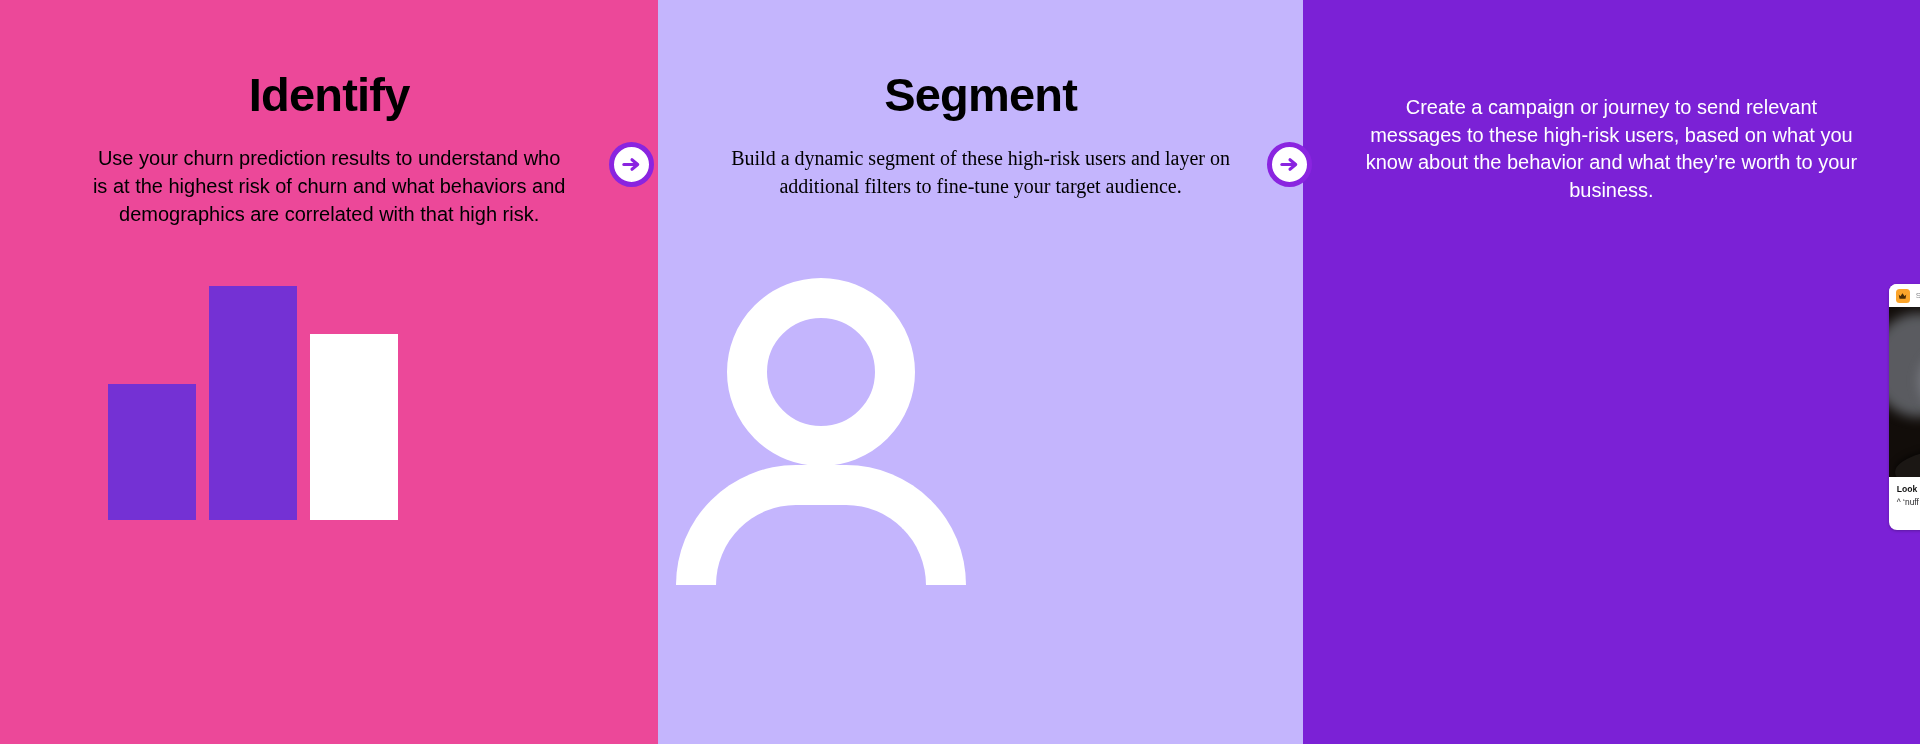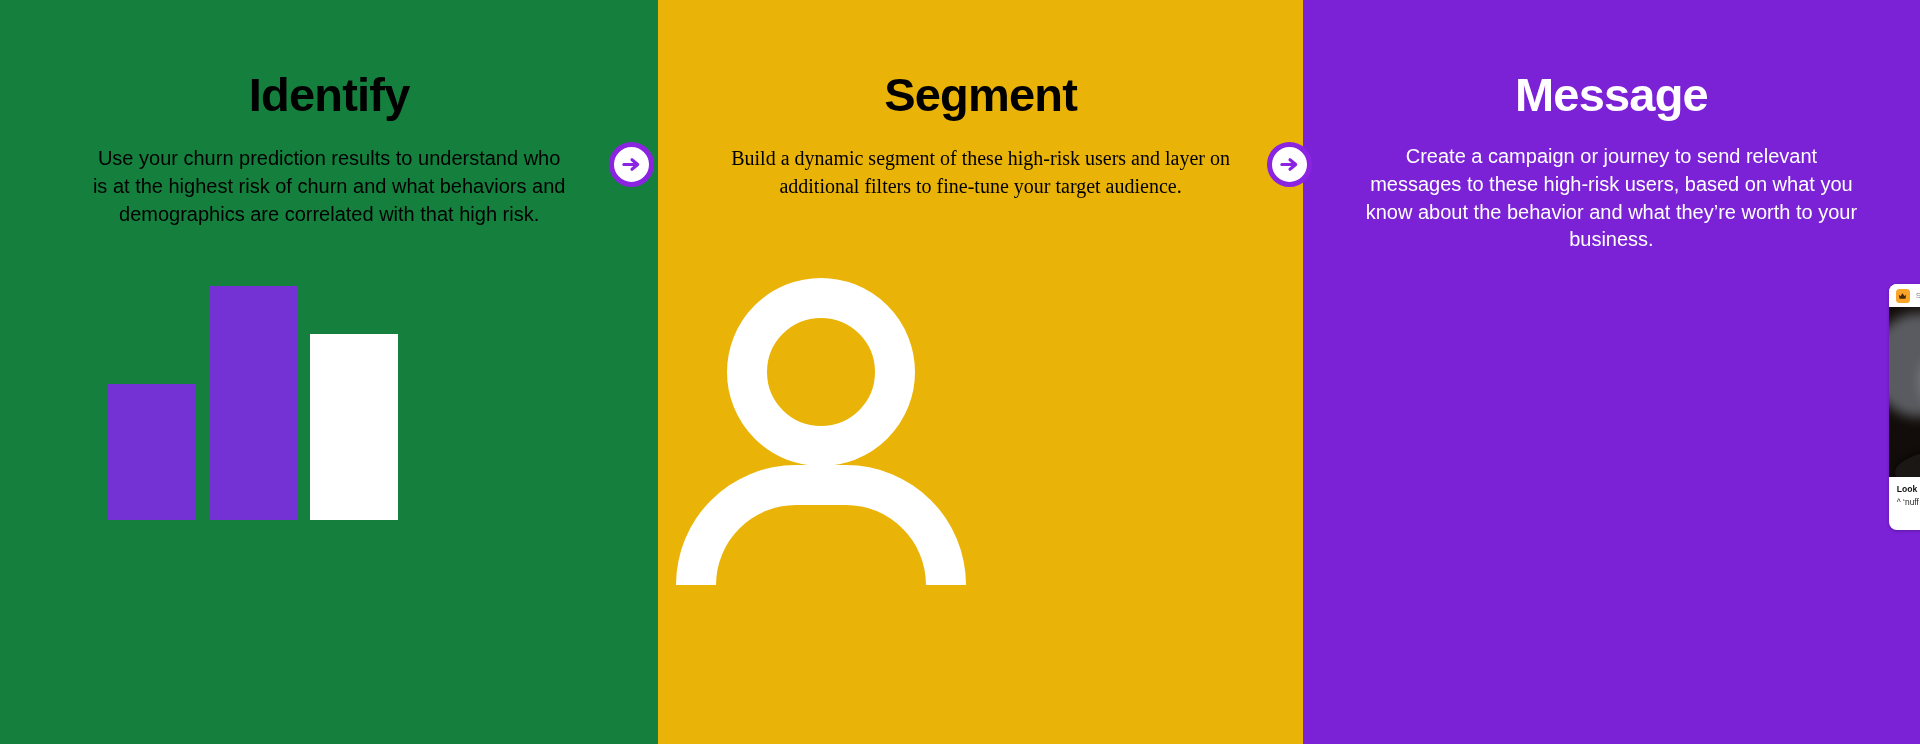--- a/index.html
+++ b/index.html
@@ -17,22 +17,22 @@
     height: 744px;
     display: flex;
   }
 
   
   .panel {
     position: relative;
     height: 744px;
     overflow: hidden;
   }
-  .panel-identify { width: 672px;  background: #15803d; }
-  .panel-segment  { width: 658px;  background: #eab308; }
+  .panel-identify { width: 672px;  background: #ec4899; }
+  .panel-segment  { width: 658px;  background: #c4b5fd; }
   .panel-message  { width: 630px;  background: #7B21D6; }
 
   .panel-inner {
     position: relative;
     height: 100%;
     width: 100%;
     padding-top: 70px;
     text-align: center;
   }
 
@@ -256,21 +256,20 @@
 
     <div class="person-wrap">
       <div class="person-head"></div>
       <div class="person-body"></div>
     </div>
 
   </section>
 
   <section class="panel panel-message">
     <div class="panel-inner">
-      <h2 class="panel-title">Message</h2>
       <p class="panel-body">Create a campaign or journey to send relevant messages to these high-risk users, based on what you know about the behavior and what they’re worth to your business.</p>
     </div>
 
     <div class="notif-card">
       <div class="notif-head">
         <span class="app-icon">
           <svg width="9" height="8" viewBox="0 0 12 10" aria-hidden="true">
             <path d="M1 3 L3.2 5.2 L6 1.4 L8.8 5.2 L11 3 L10 8.6 L2 8.6 Z" fill="#4a2b06"></path>
           </svg>
         </span>

